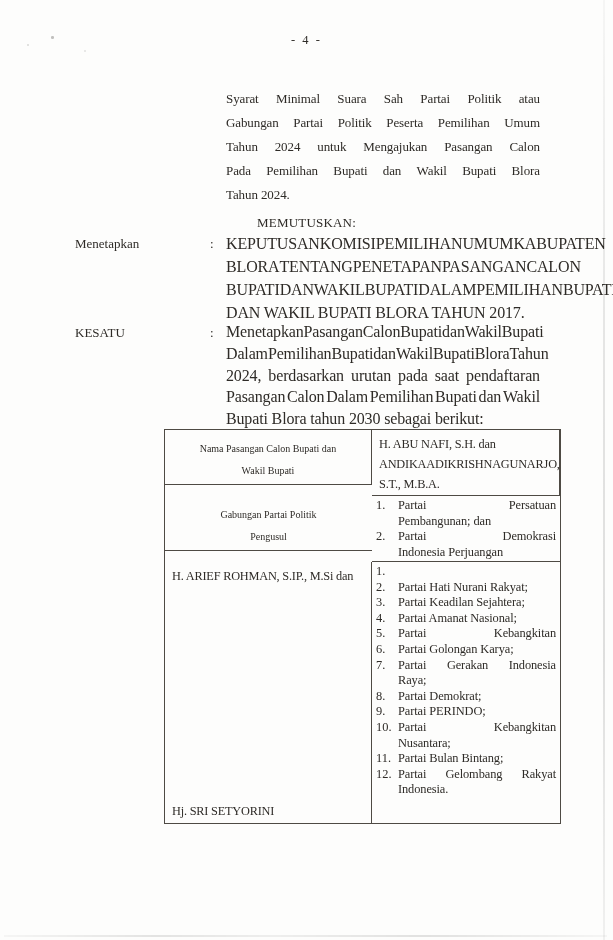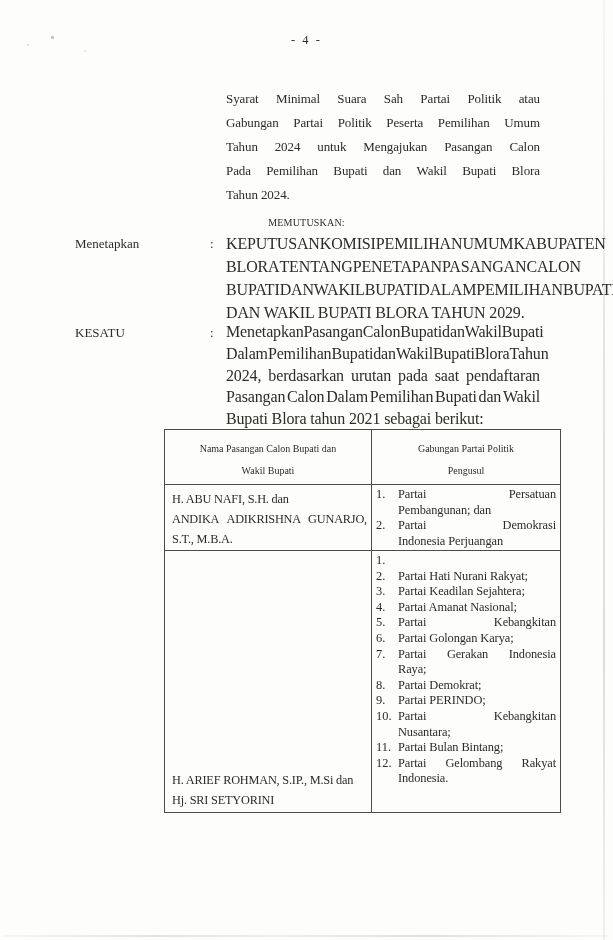--- a/index.html
+++ b/index.html
@@ -21,21 +21,21 @@
     text-align:center;font-size:12.5px;letter-spacing:2px;
   }
   
   .intro{
     position:absolute;left:226px;top:87px;width:314px;
     font-size:13px;line-height:24px;letter-spacing:-0.1px;
   }
   
   .memutuskan{
     position:absolute;top:212px;left:0;right:0;
-    text-align:center;font-size:10px;line-height:22px;letter-spacing:0.2px;
+    text-align:center;font-size:13px;line-height:22px;letter-spacing:0.2px;
   }
   
   .clause-label{position:absolute;left:75px;font-size:13px;line-height:23px;}
   .clause-colon{position:absolute;left:210px;font-size:13px;line-height:23px;}
   .clause-text{position:absolute;left:226px;width:314px;font-size:16px;letter-spacing:-0.15px;}
   .clause-text .tline{line-height:23px;height:23px;}
   #kesatu-text .tline{line-height:21.8px;height:21.8px;}
   
   .decision-table{
     position:absolute;left:164px;top:429px;width:395px;
@@ -49,21 +49,21 @@
   .hcell{
     height:55px;padding-top:8px;
     text-align:center;line-height:22px;font-size:10px;
   }
   .hcell .tline{white-space:nowrap;}
   .cand{
     padding:4px 4px 2px 7px;letter-spacing:-0.2px;font-size:12.3px;
   }
   .cand .tline{line-height:20px;height:20px;}
   .cand-row1{height:66px;}
-  .cand-row2{height:261px;display:flex;flex-direction:column;justify-content:flex-end;}
+  .cand-row2{height:261px;display:flex;flex-direction:column;justify-content:space-between;}
   .plist{padding:2px 4px 2px 4px;}
   .plist-row1{height:66px;}
   .plist-row2{height:261px;}
   .item{display:flex;}
   .item .num{flex:0 0 22px;line-height:15.6px;}
   .item .itext{flex:1;min-width:0;letter-spacing:-0.1px;}
   .item .itext .tline{line-height:15.6px;height:15.6px;}
   
   .edge-right{
     position:absolute;left:603px;top:0;bottom:0;width:1.5px;
@@ -145,21 +145,21 @@
       </div>
       <div class="tline just">
         <span>BUPATI</span>
         <span>DAN</span>
         <span>WAKIL</span>
         <span>BUPATI</span>
         <span>DALAM</span>
         <span>PEMILIHAN</span>
         <span>BUPATI</span>
       </div>
-      <div class="tline">DAN WAKIL BUPATI BLORA TAHUN 2029.</div>
+      <div class="tline">DAN WAKIL BUPATI BLORA TAHUN 2017.</div>
     </div>
 
   <div class="clause-label" style="top:321px">KESATU</div>
   <div class="clause-colon" style="top:321px">:</div>
   <div class="clause-text" id="kesatu-text" style="top:321px">
       <div class="tline just">
         <span>Menetapkan</span>
         <span>Pasangan</span>
         <span>Calon</span>
         <span>Bupati</span>
@@ -187,42 +187,42 @@
       </div>
       <div class="tline just">
         <span>Pasangan</span>
         <span>Calon</span>
         <span>Dalam</span>
         <span>Pemilihan</span>
         <span>Bupati</span>
         <span>dan</span>
         <span>Wakil</span>
       </div>
-      <div class="tline">Bupati Blora tahun 2021 sebagai berikut:</div>
+      <div class="tline">Bupati Blora tahun 2030 sebagai berikut:</div>
     </div>
 
   <div class="decision-table">
     <div class="cell hcell b-right b-bottom">
         <div class="tline">Nama Pasangan Calon Bupati dan</div>
         <div class="tline">Wakil Bupati</div>
       </div>
-    <div class="cell hcell b-bottom">
-        <div class="tline">Gabungan Partai Politik</div>
-        <div class="tline">Pengusul</div>
-      </div>
-
     <div class="cell cand cand-row1 b-right b-bottom">
         <div class="tline">H. ABU NAFI, S.H. dan</div>
         <div class="tline just">
           <span>ANDIKA</span>
           <span>ADIKRISHNA</span>
           <span>GUNARJO,</span>
         </div>
         <div class="tline">S.T., M.B.A.</div>
       </div>
+
+    <div class="cell hcell b-bottom">
+        <div class="tline">Gabungan Partai Politik</div>
+        <div class="tline">Pengusul</div>
+      </div>
     <div class="cell plist plist-row1 b-bottom">
         <div class="item">
           <span class="num">1.</span>
           <div class="itext">
             <div class="tline just">
               <span>Partai</span>
               <span>Persatuan</span>
             </div>
             <div class="tline">Pembangunan; dan</div>
           </div>

